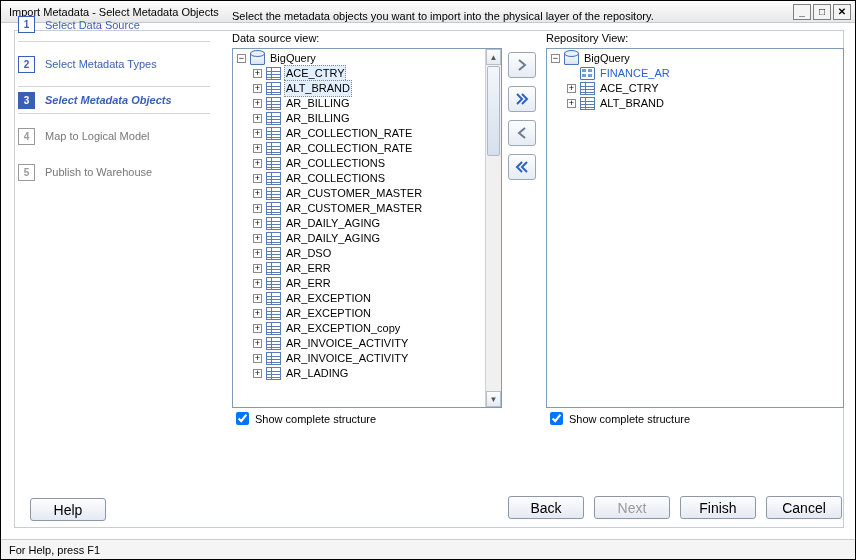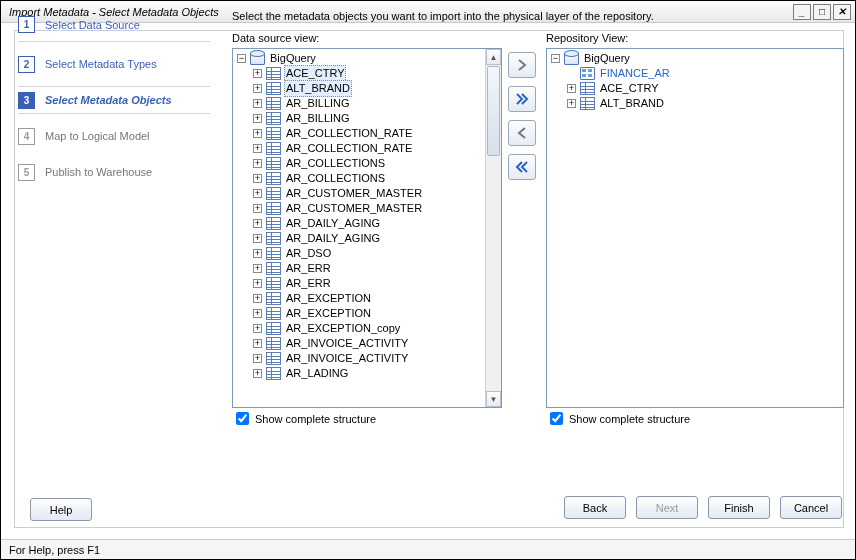--- a/index.html
+++ b/index.html
@@ -15,21 +15,20 @@
     border: 1px solid #000;
   }
   .titlebar {
     height: 22px;
     background: linear-gradient(#fdfdfd, #e8e8e8);
     border-bottom: 1px solid #c2c9d3;
     display: flex;
     align-items: center;
     padding: 0 4px 0 8px;
     font-size: 11px;
-    font-style: italic;
   }
   .titlebar .title { flex: 1; }
   .titlebar .winbtn {
     width: 18px; height: 16px;
     border: 1px solid #7e7e7e;
     margin-left: 2px;
     background: #f4f4f4;
     display: flex; align-items: center; justify-content: center;
     font-family: Arial; font-size: 10px; font-weight: bold;
     cursor: default;
@@ -201,25 +200,25 @@
     margin-top: 4px;
   }
   .checkrow input { margin: 0 6px 0 4px; }
   
   .buttonbar {
     position: absolute;
     left: 232px; right: 14px; top: 496px;
     display: flex; justify-content: flex-end; gap: 10px;
   }
   .btn {
-    width: 62px; height: 23px;
+    width: 76px; height: 23px;
     border: 1px solid #8c97a8;
     border-radius: 3px;
     background: linear-gradient(#fdfdfd,#e4eaf3);
-    font-size: 11px;
+    font-size: 14px;
     display: inline-flex; align-items: center; justify-content: center;
     cursor: default;
   }
   .btn.disabled { color: #9a9a9a; }
   .statusbar {
     position: absolute; left: 1px; right: 1px; bottom: 1px;
     height: 20px;
     border-top: 1px solid #c8ccd2;
     background: #f5f5f5;
     padding: 0 8px;

